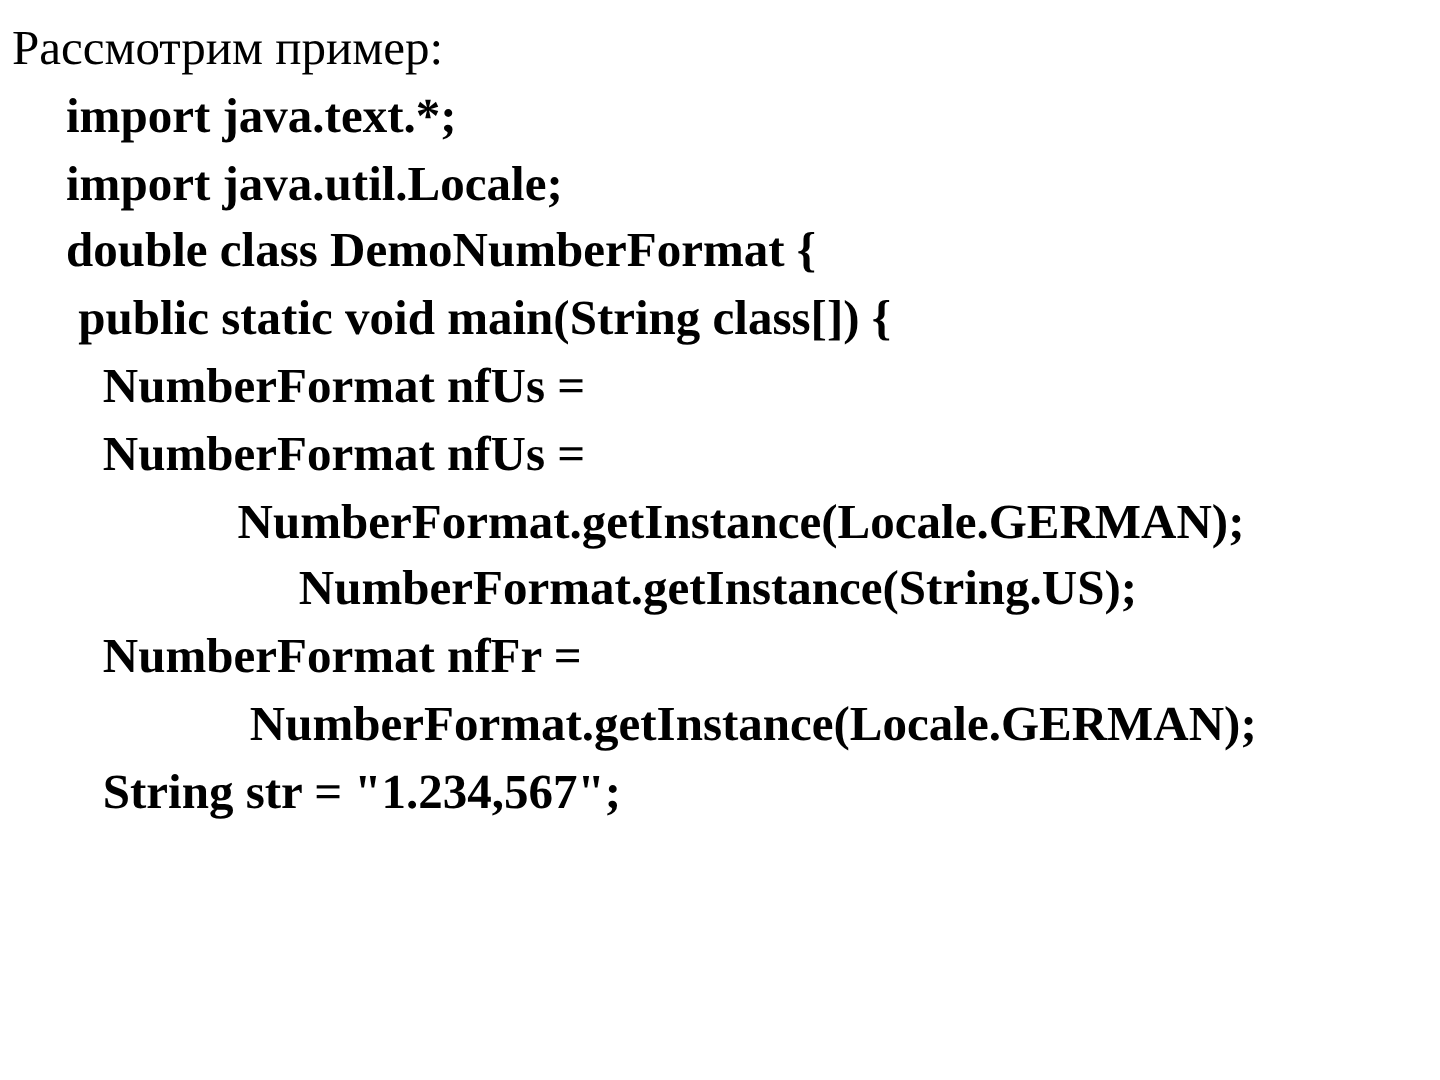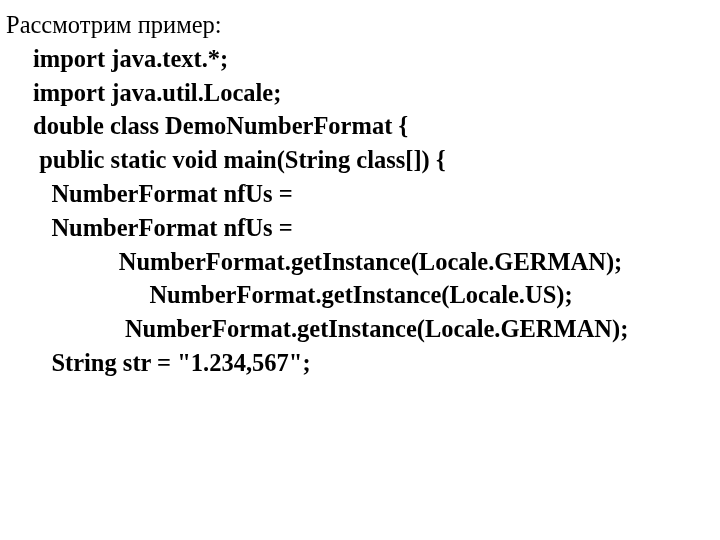--- a/index.html
+++ b/index.html
@@ -34,16 +34,17 @@
 
 <div class="page">
   <div class="line intro">Рассмотрим пример:</div>
   <div class="line code">import java.text.*;</div>
   <div class="line code">import java.util.Locale;</div>
   <div class="line code">double class DemoNumberFormat {</div>
   <div class="line code"> public static void main(String class[]) {</div>
   <div class="line code">   NumberFormat nfUs =</div>
   <div class="line code">   NumberFormat nfUs =</div>
   <div class="line code">              NumberFormat.getInstance(Locale.GERMAN);</div>
-  <div class="line code">                   NumberFormat.getInstance(Locale.US);</div>
+  <div class="line code">                   NumberFormat.getInstance(String.US);</div>
+  <div class="line code">   NumberFormat nfFr =</div>
   <div class="line code">               NumberFormat.getInstance(Locale.GERMAN);</div>
   <div class="line code">   String str = "1.234,567";</div>
 </div>
 
 </body></html>

